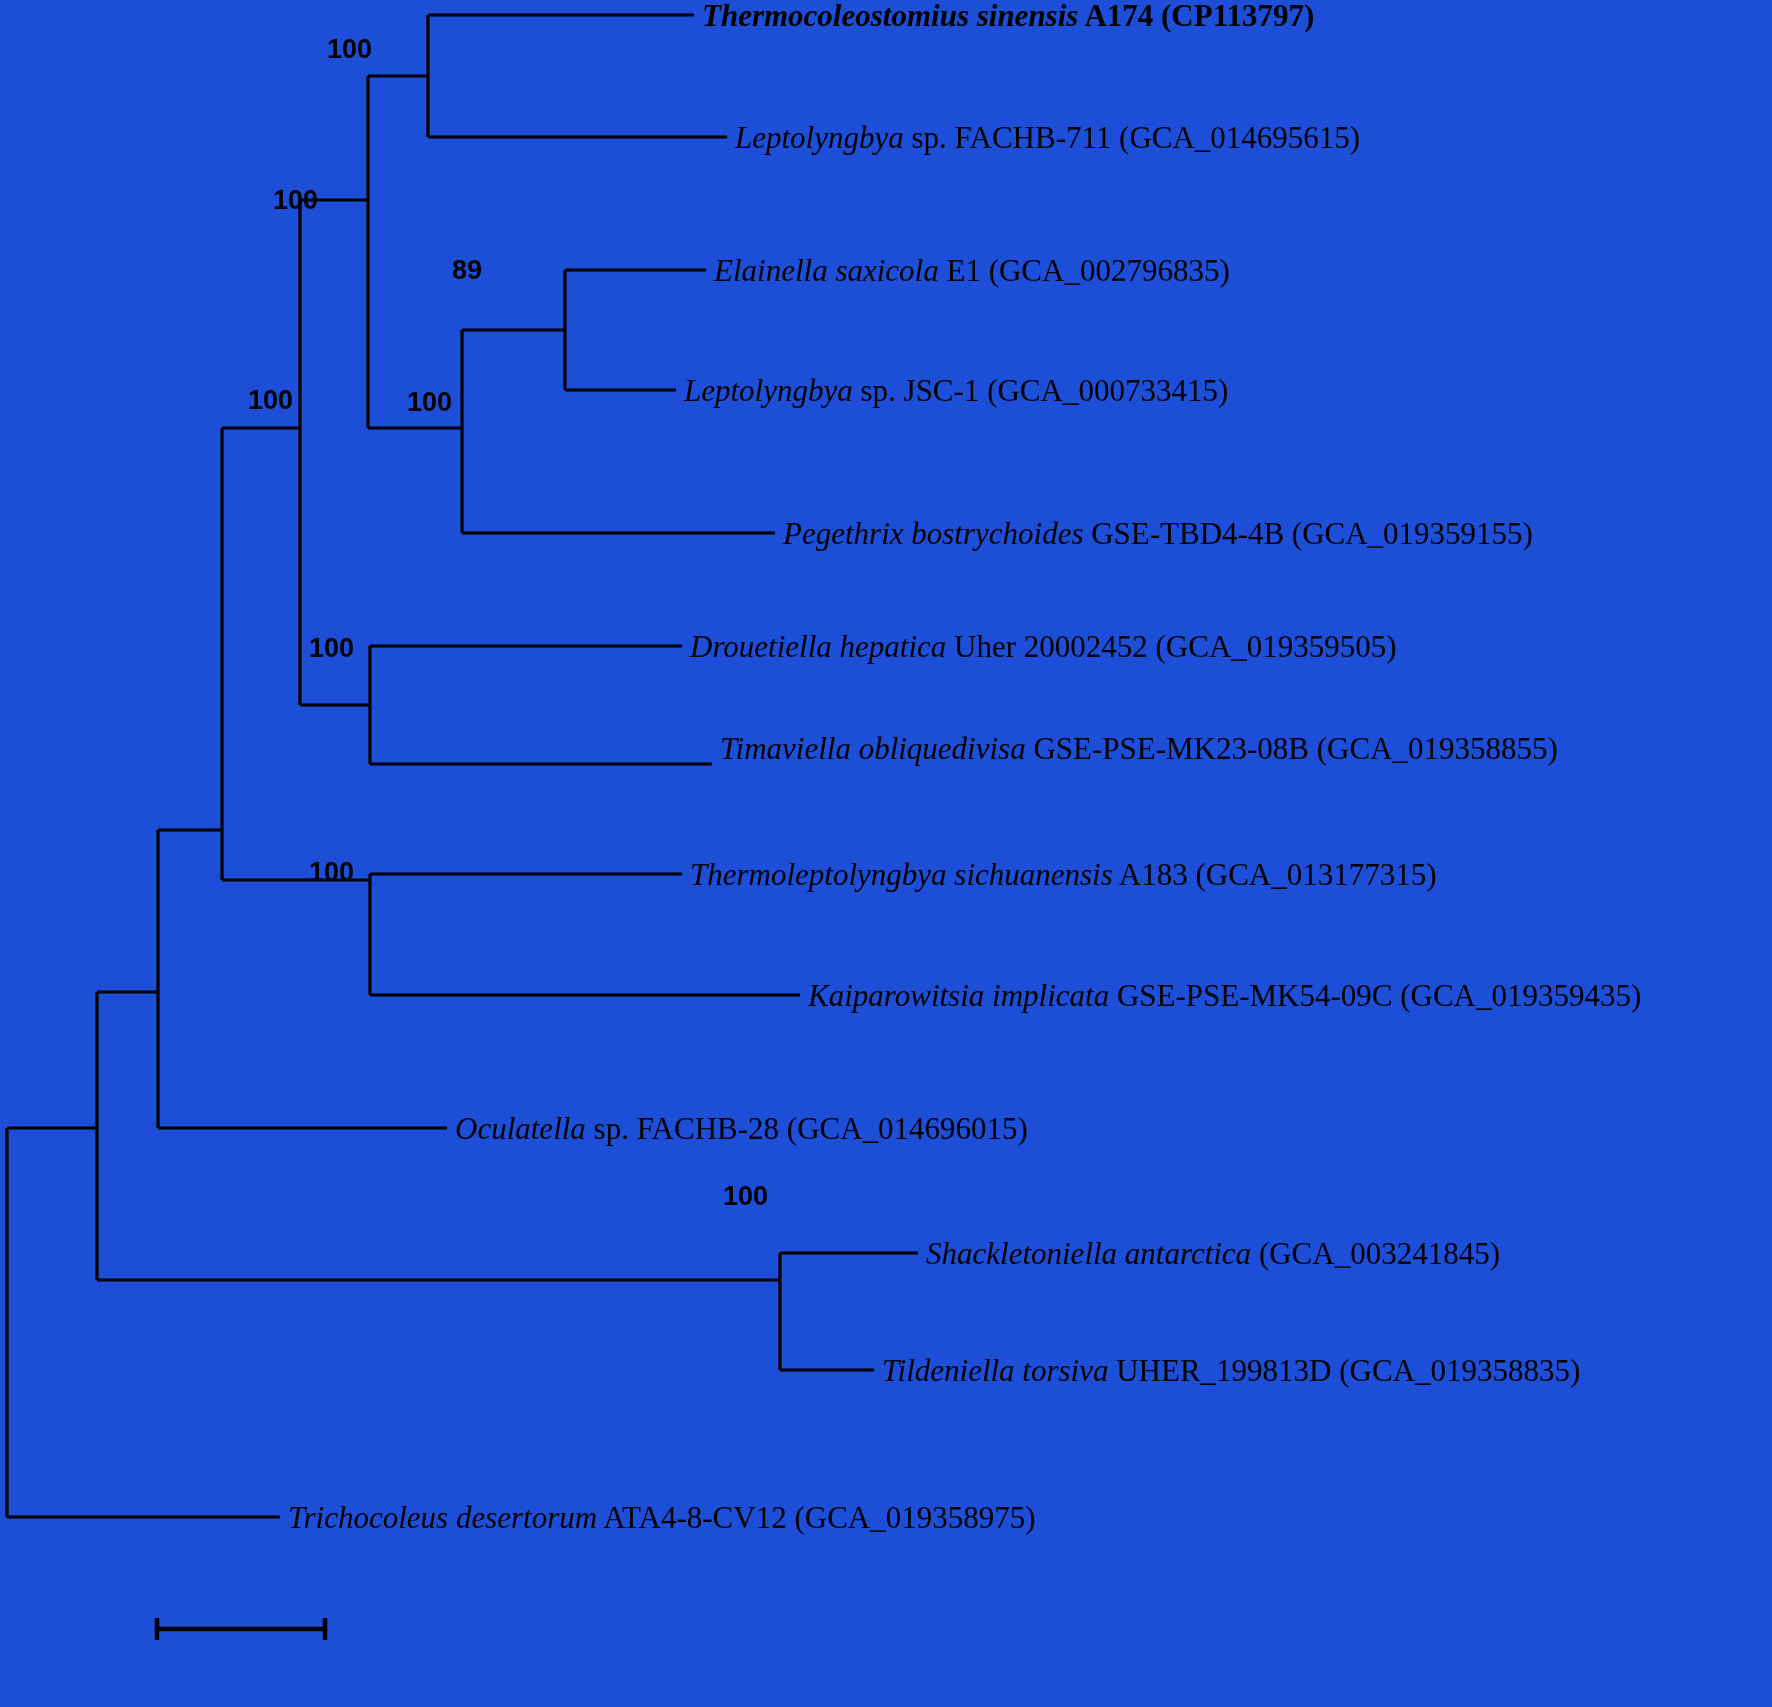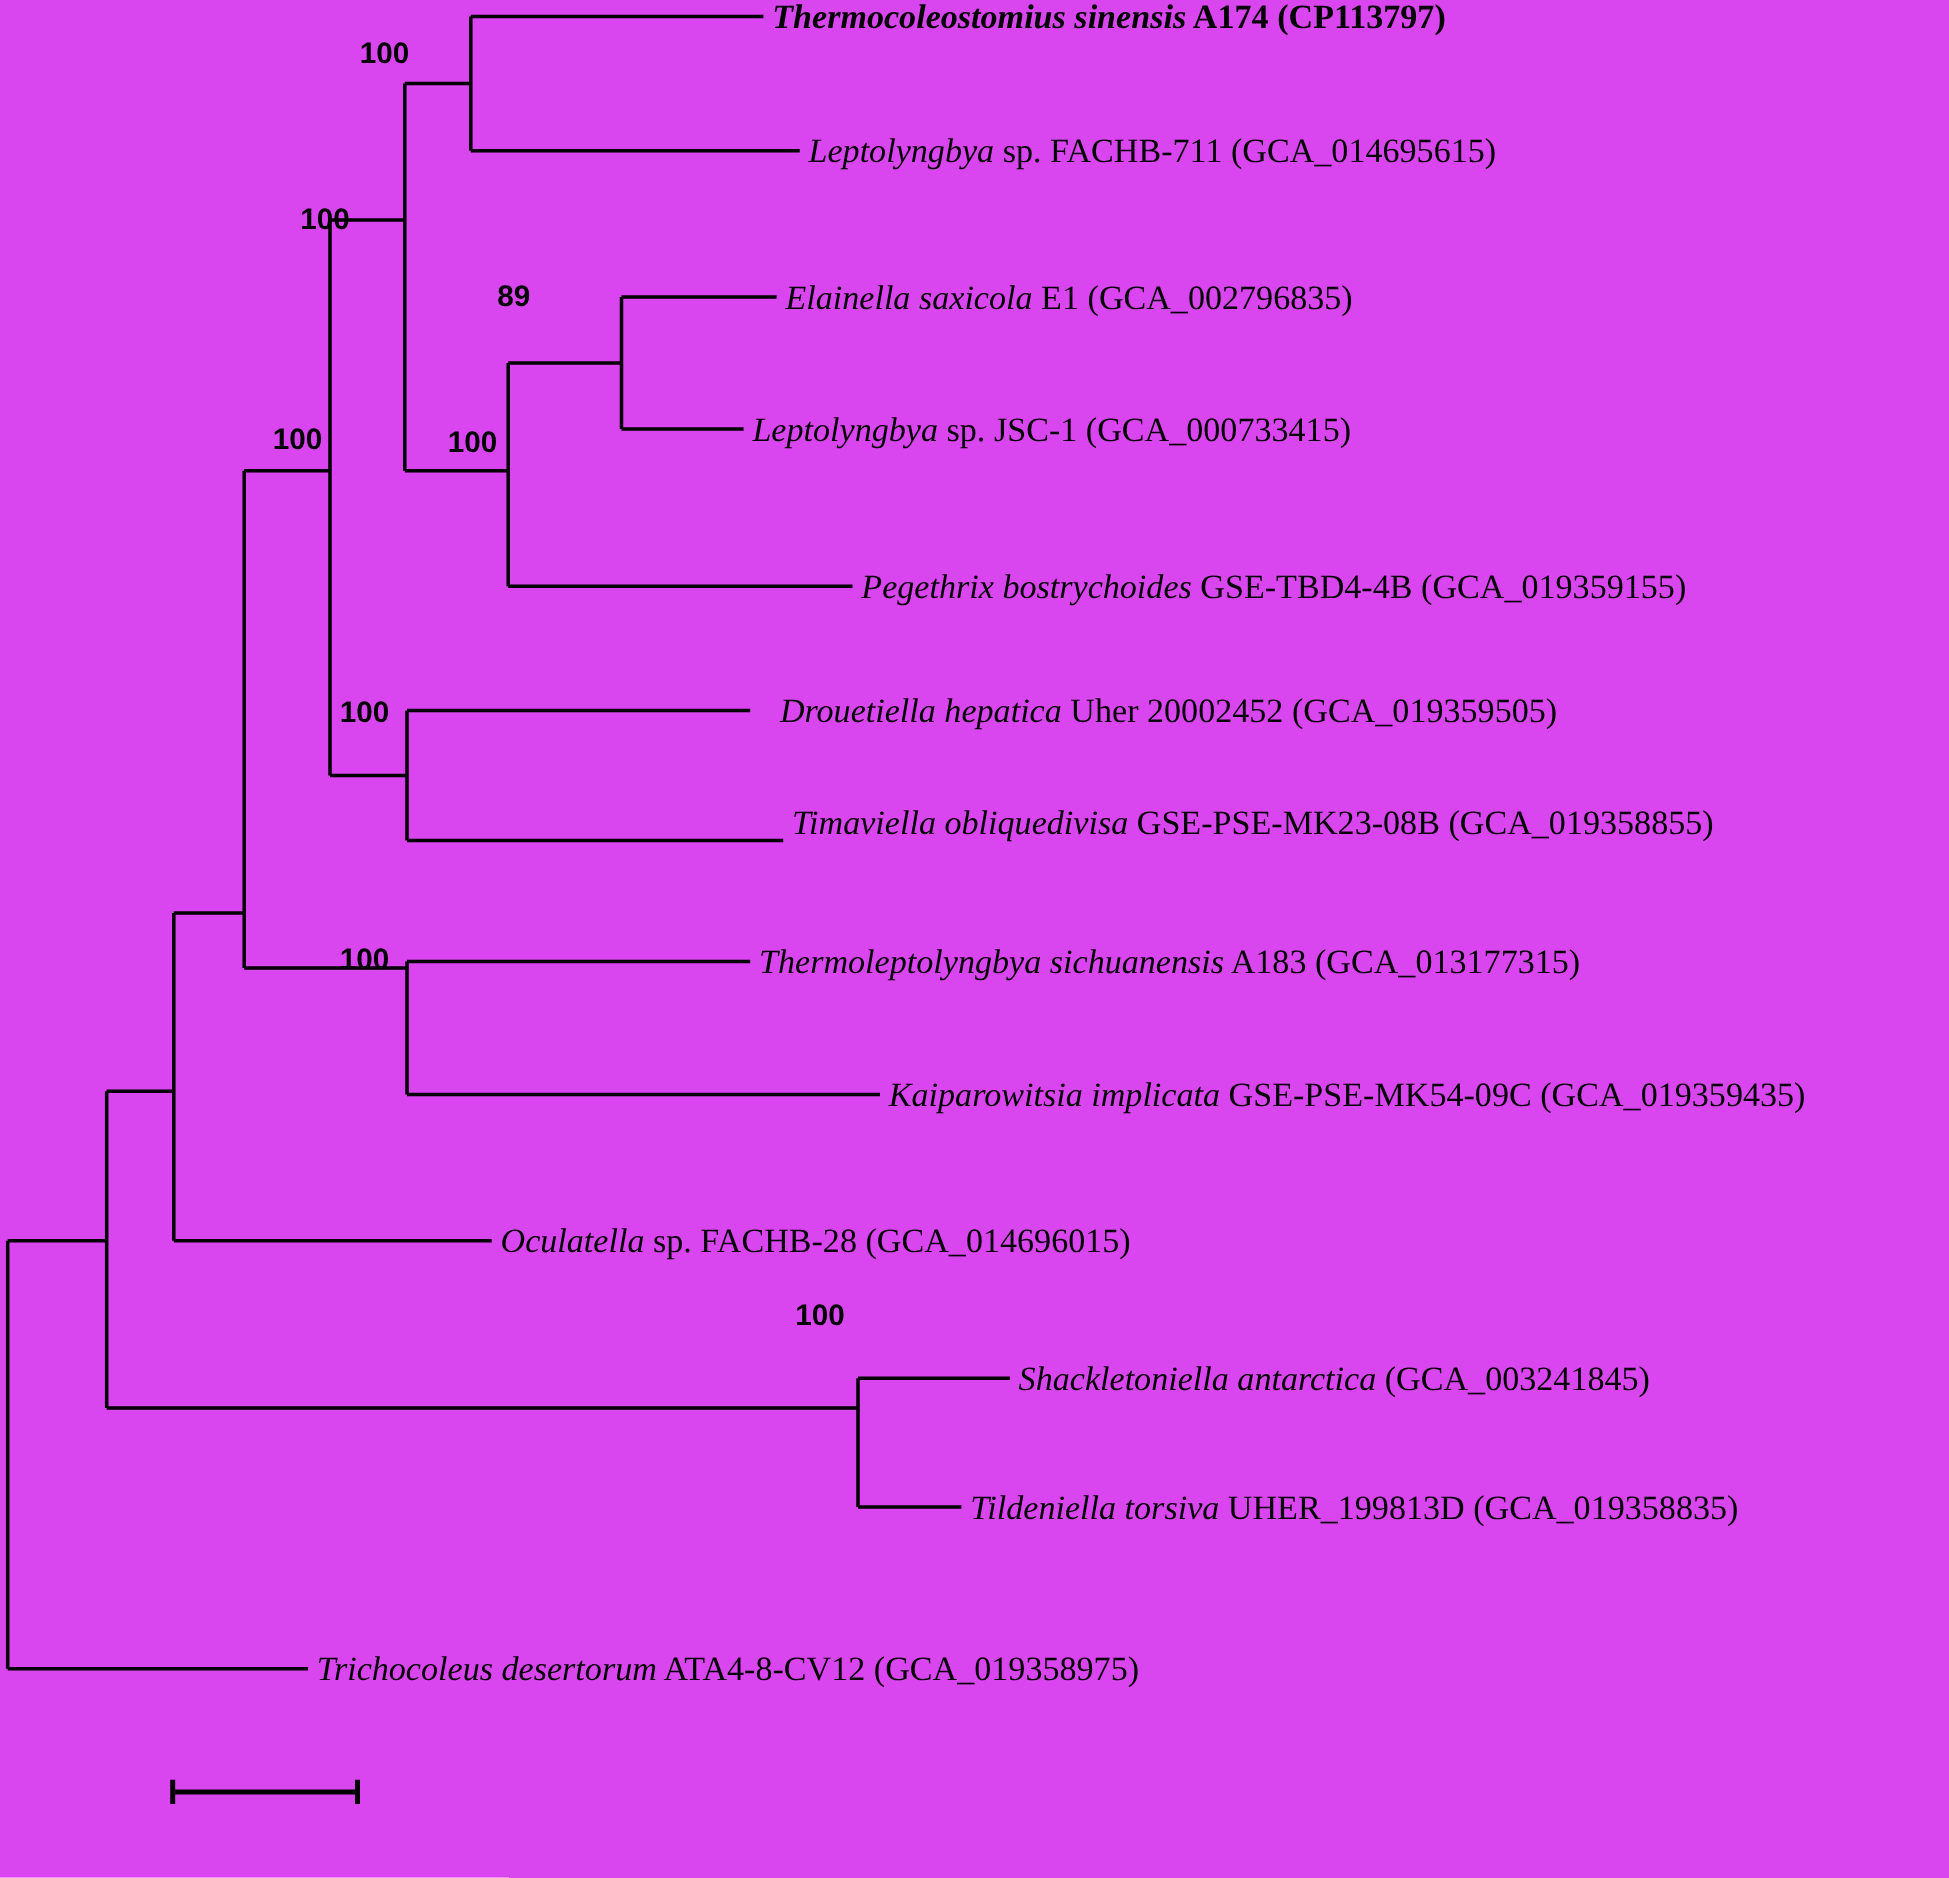--- a/index.html
+++ b/index.html
@@ -1,17 +1,17 @@
 <!DOCTYPE html>
 <html><head>
 <meta charset="utf-8">
 <style>
   html,body{margin:0;padding:0;background:#ffffff;}
   body{font-family:"Liberation Serif", serif;color:#000;}
-  #page{position:relative;width:1772px;height:1707px;background:#d946ef;overflow:hidden;}
+  #page{position:relative;width:1772px;height:1707px;background:#1d4ed8;overflow:hidden;}
   #tree-svg{position:absolute;left:0;top:0;width:1772px;height:1707px;}
   .tip-label{position:absolute;white-space:nowrap;font-family:"Liberation Serif", serif;font-size:31px;line-height:1;transform:translateY(-50%);}
   .tip-label .g{font-style:italic;}
   .tip-label .s{font-style:normal;}
   .tip-label.bold{font-weight:bold;}
   .tip-label.bold .g{font-style:italic;font-weight:bold;}
   .tip-label.bold .s{font-style:normal;font-weight:bold;}
   .support{position:absolute;white-space:nowrap;font-family:Liberation Sans, sans-serif;font-size:27px;font-weight:bold;line-height:1;transform:translate(-100%,-50%);}
   .scale-label{position:absolute;white-space:nowrap;font-family:"Liberation Serif", serif;font-size:33px;font-weight:bold;line-height:1;transform:translateX(-50%);}
 </style>
@@ -66,21 +66,21 @@
         <line x1="325" y1="1618" x2="325" y2="1640"></line>
       </g>
   </svg>
 
   <div id="tip-labels">
       <div class="tip-label bold" style="left: 702px; top: 15px;"><span class="g">Thermocoleostomius sinensis</span><span class="s"> A174</span><span class="s"> (CP113797)</span></div>
       <div class="tip-label" style="left: 735px; top: 137px; text-align: right;"><span class="g">Leptolyngbya</span><span class="s"> sp. FACHB-711</span><span class="s"> (GCA_014695615)</span></div>
       <div class="tip-label" style="left: 714px; top: 270px;"><span class="g">Elainella saxicola</span><span class="s"> E1</span><span class="s"> (GCA_002796835)</span></div>
       <div class="tip-label" style="left: 684px; top: 390px;"><span class="g">Leptolyngbya</span><span class="s"> sp. JSC-1</span><span class="s"> (GCA_000733415)</span></div>
       <div class="tip-label" style="left: 783px; top: 533px;"><span class="g">Pegethrix bostrychoides</span><span class="s"> GSE-TBD4-4B</span><span class="s"> (GCA_019359155)</span></div>
-      <div class="tip-label" style="left: 690px; top: 646px; margin-left: 19px;"><span class="g">Drouetiella hepatica</span><span class="s"> Uher 20002452</span><span class="s"> (GCA_019359505)</span></div>
+      <div class="tip-label" style="left: 690px; top: 646px;"><span class="g">Drouetiella hepatica</span><span class="s"> Uher 20002452</span><span class="s"> (GCA_019359505)</span></div>
       <div class="tip-label" style="left: 720px; top: 748px;"><span class="g">Timaviella obliquedivisa</span><span class="s"> GSE-PSE-MK23-08B</span><span class="s"> (GCA_019358855)</span></div>
       <div class="tip-label" style="left: 690px; top: 874px;"><span class="g">Thermoleptolyngbya sichuanensis</span><span class="s"> A183</span><span class="s"> (GCA_013177315)</span></div>
       <div class="tip-label" style="left: 808px; top: 995px;"><span class="g">Kaiparowitsia implicata</span><span class="s"> GSE-PSE-MK54-09C</span><span class="s"> (GCA_019359435)</span></div>
       <div class="tip-label" style="left: 455px; top: 1128px;"><span class="g">Oculatella</span><span class="s"> sp. FACHB-28</span><span class="s"> (GCA_014696015)</span></div>
       <div class="tip-label" style="left: 926px; top: 1253px;"><span class="g">Shackletoniella antarctica</span><span class="s"> (GCA_003241845)</span></div>
       <div class="tip-label" style="left: 882px; top: 1370px;"><span class="g">Tildeniella torsiva</span><span class="s"> UHER_199813D</span><span class="s"> (GCA_019358835)</span></div>
       <div class="tip-label" style="left: 288px; top: 1517px;"><span class="g">Trichocoleus desertorum</span><span class="s"> ATA4-8-CV12</span><span class="s"> (GCA_019358975)</span></div>
     </div>
   <div id="support-labels">
       <div class="support" style="left: 372px; top: 49px;">100</div>

